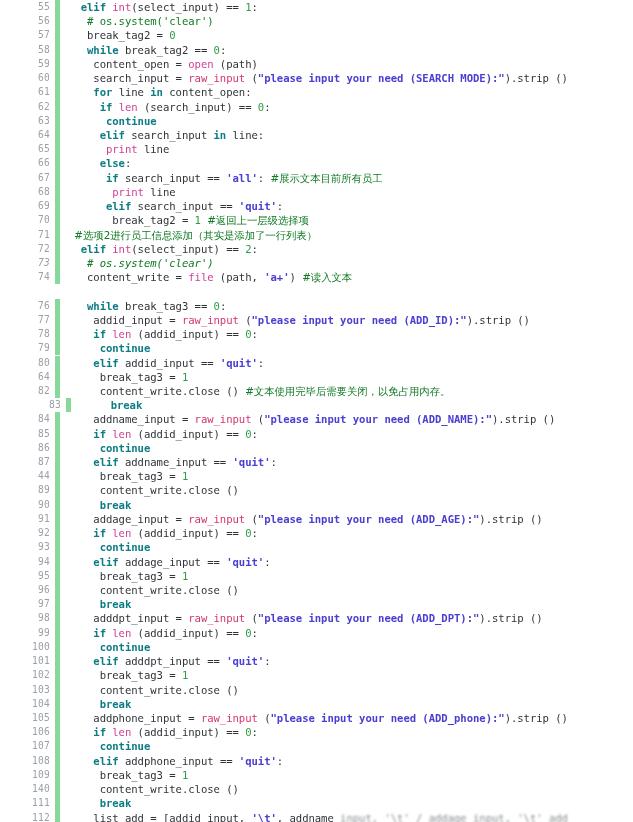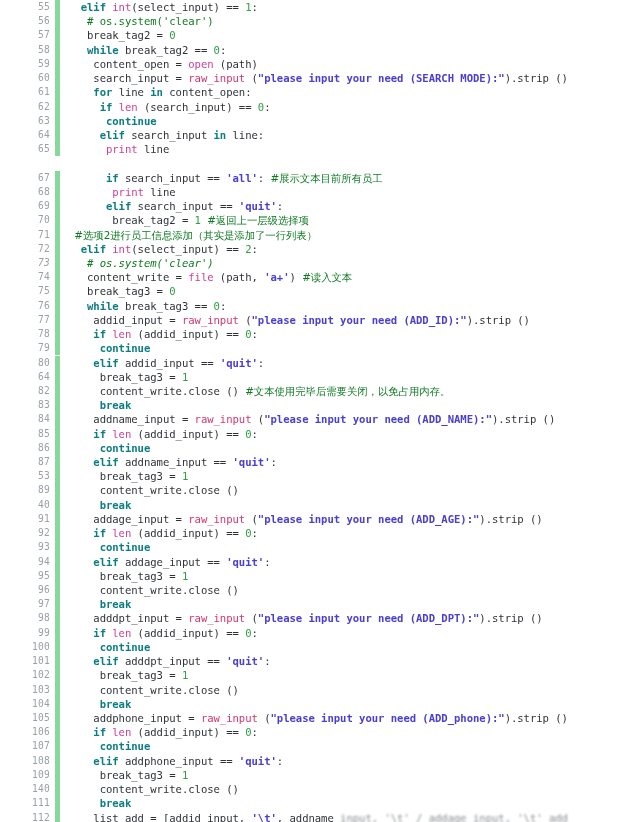--- a/index.html
+++ b/index.html
@@ -70,44 +70,44 @@
     <div class="row" style="top: 14.22px; position: absolute; left: 0px; right: 0px;"><span class="gutter">56</span><span class="greenbar" style="background: rgb(134, 217, 154);"></span><span class="code"><span class="pl">   </span><span class="cmt"># os.system('clear')</span></span></div>
     <div class="row" style="top: 28.44px; position: absolute; left: 0px; right: 0px;"><span class="gutter">57</span><span class="greenbar" style="background: rgb(134, 217, 154);"></span><span class="code"><span class="pl">   break_tag2 </span><span class="op">=</span><span class="pl"> </span><span class="num">0</span></span></div>
     <div class="row" style="top: 42.66px; position: absolute; left: 0px; right: 0px;"><span class="gutter">58</span><span class="greenbar" style="background: rgb(134, 217, 154);"></span><span class="code"><span class="pl">   </span><span class="kw">while </span><span class="pl">break_tag2 </span><span class="op">==</span><span class="pl"> </span><span class="num">0</span><span class="pl">:</span></span></div>
     <div class="row" style="top: 56.88px; position: absolute; left: 0px; right: 0px;"><span class="gutter">59</span><span class="greenbar" style="background: rgb(134, 217, 154);"></span><span class="code"><span class="pl">    content_open </span><span class="op">=</span><span class="pl"> </span><span class="bi">open</span><span class="pl"> (path)</span></span></div>
     <div class="row" style="top: 71.1px; position: absolute; left: 0px; right: 0px;"><span class="gutter">60</span><span class="greenbar" style="background: rgb(134, 217, 154);"></span><span class="code"><span class="pl">    search_input </span><span class="op">=</span><span class="pl"> </span><span class="bi2">raw_input</span><span class="pl"> (</span><span class="str">"please input your need (SEARCH MODE):"</span><span class="pl">).strip ()</span></span></div>
     <div class="row" style="top: 85.32px; position: absolute; left: 0px; right: 0px;"><span class="gutter">61</span><span class="greenbar" style="background: rgb(134, 217, 154);"></span><span class="code"><span class="pl">    </span><span class="kw">for </span><span class="pl">line </span><span class="kw">in </span><span class="pl">content_open:</span></span></div>
     <div class="row" style="top: 99.54px; position: absolute; left: 0px; right: 0px;"><span class="gutter">62</span><span class="greenbar" style="background: rgb(134, 217, 154);"></span><span class="code"><span class="pl">     </span><span class="kw">if </span><span class="bi">len</span><span class="pl"> (search_input) </span><span class="op">==</span><span class="pl"> </span><span class="num">0</span><span class="pl">:</span></span></div>
     <div class="row" style="top: 113.76px; position: absolute; left: 0px; right: 0px;"><span class="gutter">63</span><span class="greenbar" style="background: rgb(134, 217, 154);"></span><span class="code"><span class="pl">      </span><span class="kw">continue</span></span></div>
     <div class="row" style="top: 127.98px; position: absolute; left: 0px; right: 0px;"><span class="gutter">64</span><span class="greenbar" style="background: rgb(134, 217, 154);"></span><span class="code"><span class="pl">     </span><span class="kw">elif </span><span class="pl">search_input </span><span class="kw">in </span><span class="pl">line:</span></span></div>
     <div class="row" style="top: 142.2px; position: absolute; left: 0px; right: 0px;"><span class="gutter">65</span><span class="greenbar" style="background: rgb(134, 217, 154);"></span><span class="code"><span class="pl">      </span><span class="bi">print </span><span class="pl">line</span></span></div>
+    <div class="row" style="top: 156.42px; position: absolute; left: 0px; right: 0px;"><span class="gutter">66</span><span class="greenbar" style="background: rgb(134, 217, 154);"></span><span class="code"><span class="pl">     </span><span class="kw">else</span><span class="pl">:</span></span></div>
     <div class="row" style="top: 170.64px; position: absolute; left: 0px; right: 0px;"><span class="gutter">67</span><span class="greenbar" style="background: rgb(134, 217, 154);"></span><span class="code"><span class="pl">      </span><span class="kw">if </span><span class="pl">search_input </span><span class="op">==</span><span class="pl"> </span><span class="str">'all'</span><span class="pl">: </span><span class="cmt cjk">#展示文本目前所有员工</span></span></div>
     <div class="row" style="top: 184.86px; position: absolute; left: 0px; right: 0px;"><span class="gutter">68</span><span class="greenbar" style="background: rgb(134, 217, 154);"></span><span class="code"><span class="pl">       </span><span class="bi">print </span><span class="pl">line</span></span></div>
     <div class="row" style="top: 199.08px; position: absolute; left: 0px; right: 0px;"><span class="gutter">69</span><span class="greenbar" style="background: rgb(134, 217, 154);"></span><span class="code"><span class="pl">      </span><span class="kw">elif </span><span class="pl">search_input </span><span class="op">==</span><span class="pl"> </span><span class="str">'quit'</span><span class="pl">:</span></span></div>
     <div class="row" style="top: 213.3px; position: absolute; left: 0px; right: 0px;"><span class="gutter">70</span><span class="greenbar" style="background: rgb(134, 217, 154);"></span><span class="code"><span class="pl">       break_tag2 </span><span class="op">=</span><span class="pl"> </span><span class="num">1</span><span class="pl"> </span><span class="cmt cjk">#返回上一层级选择项</span></span></div>
     <div class="row" style="top: 227.52px; position: absolute; left: 0px; right: 0px;"><span class="gutter">71</span><span class="greenbar" style="background: rgb(134, 217, 154);"></span><span class="code"><span class="pl"> </span><span class="cmt cjk">#选项2进行员工信息添加（其实是添加了一行列表）</span></span></div>
     <div class="row" style="top: 241.74px; position: absolute; left: 0px; right: 0px;"><span class="gutter">72</span><span class="greenbar" style="background: rgb(134, 217, 154);"></span><span class="code"><span class="pl">  </span><span class="kw">elif </span><span class="bi">int</span><span class="pl">(select_input) </span><span class="op">==</span><span class="pl"> </span><span class="num">2</span><span class="pl">:</span></span></div>
     <div class="row" style="top: 255.96px; position: absolute; left: 0px; right: 0px; font-style: italic;"><span class="gutter">73</span><span class="greenbar" style="background: rgb(134, 217, 154);"></span><span class="code"><span class="pl">   </span><span class="cmt"># os.system('clear')</span></span></div>
     <div class="row" style="top: 270.18px; position: absolute; left: 0px; right: 0px;"><span class="gutter">74</span><span class="greenbar" style="background: rgb(134, 217, 154);"></span><span class="code"><span class="pl">   content_write </span><span class="op">=</span><span class="pl"> </span><span class="bi">file</span><span class="pl"> (path, </span><span class="str">'a+'</span><span class="pl">) </span><span class="cmt cjk">#读入文本</span></span></div>
-    <div class="row" style="top: 284.4px; position: absolute; left: 0px; right: 0px;"><span class="gutter">75</span><span class="greenbar" style="background: rgb(134, 217, 154);"></span><span class="code"><span class="pl">   break_tag3 </span><span class="op">=</span><span class="pl"> </span><span class="num">0</span></span></div>
     <div class="row" style="top: 298.62px; position: absolute; left: 0px; right: 0px;"><span class="gutter">76</span><span class="greenbar" style="background: rgb(134, 217, 154);"></span><span class="code"><span class="pl">   </span><span class="kw">while </span><span class="pl">break_tag3 </span><span class="op">==</span><span class="pl"> </span><span class="num">0</span><span class="pl">:</span></span></div>
     <div class="row" style="top: 312.84px; position: absolute; left: 0px; right: 0px;"><span class="gutter">77</span><span class="greenbar" style="background: rgb(134, 217, 154);"></span><span class="code"><span class="pl">    addid_input </span><span class="op">=</span><span class="pl"> </span><span class="bi2">raw_input</span><span class="pl"> (</span><span class="str">"please input your need (ADD_ID):"</span><span class="pl">).strip ()</span></span></div>
     <div class="row" style="top: 327.06px; position: absolute; left: 0px; right: 0px;"><span class="gutter">78</span><span class="greenbar" style="background: rgb(134, 217, 154);"></span><span class="code"><span class="pl">    </span><span class="kw">if </span><span class="bi">len</span><span class="pl"> (addid_input) </span><span class="op">==</span><span class="pl"> </span><span class="num">0</span><span class="pl">:</span></span></div>
     <div class="row" style="top: 341.28px; position: absolute; left: 0px; right: 0px;"><span class="gutter">79</span><span class="greenbar" style="background: rgb(134, 217, 154);"></span><span class="code"><span class="pl">     </span><span class="kw">continue</span></span></div>
     <div class="row" style="top: 355.5px; position: absolute; left: 0px; right: 0px;"><span class="gutter">80</span><span class="greenbar" style="background: rgb(134, 217, 154);"></span><span class="code"><span class="pl">    </span><span class="kw">elif </span><span class="pl">addid_input </span><span class="op">==</span><span class="pl"> </span><span class="str">'quit'</span><span class="pl">:</span></span></div>
     <div class="row" style="top: 369.72px; position: absolute; left: 0px; right: 0px;"><span class="gutter">64</span><span class="greenbar" style="background: rgb(134, 217, 154);"></span><span class="code"><span class="pl">     break_tag3 </span><span class="op">=</span><span class="pl"> </span><span class="num">1</span></span></div>
     <div class="row" style="top: 383.94px; position: absolute; left: 0px; right: 0px;"><span class="gutter">82</span><span class="greenbar" style="background: rgb(134, 217, 154);"></span><span class="code"><span class="pl">     content_write.close () </span><span class="cmt cjk">#文本使用完毕后需要关闭，以免占用内存。</span></span></div>
-    <div class="row" style="top: 398.16px; position: absolute; left: 0px; right: 0px;"><span class="gutter">83</span><span class="greenbar" style="background: rgb(134, 217, 154);"></span><span class="code"><span class="pl">     </span><span class="kw">break</span></span></div>
+    <div class="row" style="top: 398.16px; position: absolute; left: 11px; right: 0px;"><span class="gutter">83</span><span class="greenbar" style="background: rgb(134, 217, 154);"></span><span class="code"><span class="pl">     </span><span class="kw">break</span></span></div>
     <div class="row" style="top: 412.38px; position: absolute; left: 0px; right: 0px;"><span class="gutter">84</span><span class="greenbar" style="background: rgb(134, 217, 154);"></span><span class="code"><span class="pl">    addname_input </span><span class="op">=</span><span class="pl"> </span><span class="bi2">raw_input</span><span class="pl"> (</span><span class="str">"please input your need (ADD_NAME):"</span><span class="pl">).strip ()</span></span></div>
     <div class="row" style="top: 426.6px; position: absolute; left: 0px; right: 0px;"><span class="gutter">85</span><span class="greenbar" style="background: rgb(134, 217, 154);"></span><span class="code"><span class="pl">    </span><span class="kw">if </span><span class="bi">len</span><span class="pl"> (addid_input) </span><span class="op">==</span><span class="pl"> </span><span class="num">0</span><span class="pl">:</span></span></div>
     <div class="row" style="top: 440.82px; position: absolute; left: 0px; right: 0px;"><span class="gutter">86</span><span class="greenbar" style="background: rgb(134, 217, 154);"></span><span class="code"><span class="pl">     </span><span class="kw">continue</span></span></div>
     <div class="row" style="top: 455.04px; position: absolute; left: 0px; right: 0px;"><span class="gutter">87</span><span class="greenbar" style="background: rgb(134, 217, 154);"></span><span class="code"><span class="pl">    </span><span class="kw">elif </span><span class="pl">addname_input </span><span class="op">==</span><span class="pl"> </span><span class="str">'quit'</span><span class="pl">:</span></span></div>
-    <div class="row" style="top: 469.26px; position: absolute; left: 0px; right: 0px;"><span class="gutter">53</span><span class="greenbar" style="background: rgb(134, 217, 154);"></span><span class="code"><span class="pl">     break_tag3 </span><span class="op">=</span><span class="pl"> </span><span class="num">1</span></span></div>
+    <div class="row" style="top: 469.26px; position: absolute; left: 0px; right: 0px;"><span class="gutter">44</span><span class="greenbar" style="background: rgb(134, 217, 154);"></span><span class="code"><span class="pl">     break_tag3 </span><span class="op">=</span><span class="pl"> </span><span class="num">1</span></span></div>
     <div class="row" style="top: 483.48px; position: absolute; left: 0px; right: 0px; padding-left: 7px;"><span class="gutter">89</span><span class="greenbar" style="background: rgb(134, 217, 154);"></span><span class="code"><span class="pl">     content_write.close ()</span></span></div>
-    <div class="row" style="top: 497.7px; position: absolute; left: 0px; right: 0px;"><span class="gutter">40</span><span class="greenbar" style="background: rgb(134, 217, 154);"></span><span class="code"><span class="pl">     </span><span class="kw">break</span></span></div>
+    <div class="row" style="top: 497.7px; position: absolute; left: 0px; right: 0px;"><span class="gutter">90</span><span class="greenbar" style="background: rgb(134, 217, 154);"></span><span class="code"><span class="pl">     </span><span class="kw">break</span></span></div>
     <div class="row" style="top: 511.92px; position: absolute; left: 0px; right: 0px;"><span class="gutter">91</span><span class="greenbar" style="background: rgb(134, 217, 154);"></span><span class="code"><span class="pl">    addage_input </span><span class="op">=</span><span class="pl"> </span><span class="bi2">raw_input</span><span class="pl"> (</span><span class="str">"please input your need (ADD_AGE):"</span><span class="pl">).strip ()</span></span></div>
     <div class="row" style="top: 526.14px; position: absolute; left: 0px; right: 0px;"><span class="gutter">92</span><span class="greenbar" style="background: rgb(134, 217, 154);"></span><span class="code"><span class="pl">    </span><span class="kw">if </span><span class="bi">len</span><span class="pl"> (addid_input) </span><span class="op">==</span><span class="pl"> </span><span class="num">0</span><span class="pl">:</span></span></div>
     <div class="row" style="top: 540.36px; position: absolute; left: 0px; right: 0px;"><span class="gutter">93</span><span class="greenbar" style="background: rgb(134, 217, 154);"></span><span class="code"><span class="pl">     </span><span class="kw">continue</span></span></div>
     <div class="row" style="top: 554.58px; position: absolute; left: 0px; right: 0px;"><span class="gutter">94</span><span class="greenbar" style="background: rgb(134, 217, 154);"></span><span class="code"><span class="pl">    </span><span class="kw">elif </span><span class="pl">addage_input </span><span class="op">==</span><span class="pl"> </span><span class="str">'quit'</span><span class="pl">:</span></span></div>
     <div class="row" style="top: 568.8px; position: absolute; left: 0px; right: 0px;"><span class="gutter">95</span><span class="greenbar" style="background: rgb(134, 217, 154);"></span><span class="code"><span class="pl">     break_tag3 </span><span class="op">=</span><span class="pl"> </span><span class="num">1</span></span></div>
     <div class="row" style="top: 583.02px; position: absolute; left: 0px; right: 0px;"><span class="gutter">96</span><span class="greenbar" style="background: rgb(134, 217, 154);"></span><span class="code"><span class="pl">     content_write.close ()</span></span></div>
     <div class="row" style="top: 597.24px; position: absolute; left: 0px; right: 0px;"><span class="gutter">97</span><span class="greenbar" style="background: rgb(134, 217, 154);"></span><span class="code"><span class="pl">     </span><span class="kw">break</span></span></div>
     <div class="row" style="top: 611.46px; position: absolute; left: 0px; right: 0px;"><span class="gutter">98</span><span class="greenbar" style="background: rgb(134, 217, 154);"></span><span class="code"><span class="pl">    adddpt_input </span><span class="op">=</span><span class="pl"> </span><span class="bi2">raw_input</span><span class="pl"> (</span><span class="str">"please input your need (ADD_DPT):"</span><span class="pl">).strip ()</span></span></div>
     <div class="row" style="top: 625.68px; position: absolute; left: 0px; right: 0px;"><span class="gutter">99</span><span class="greenbar" style="background: rgb(134, 217, 154);"></span><span class="code"><span class="pl">    </span><span class="kw">if </span><span class="bi">len</span><span class="pl"> (addid_input) </span><span class="op">==</span><span class="pl"> </span><span class="num">0</span><span class="pl">:</span></span></div>
     <div class="row" style="top: 639.9px; position: absolute; left: 0px; right: 0px;"><span class="gutter">100</span><span class="greenbar" style="background: rgb(134, 217, 154);"></span><span class="code"><span class="pl">     </span><span class="kw">continue</span></span></div>

